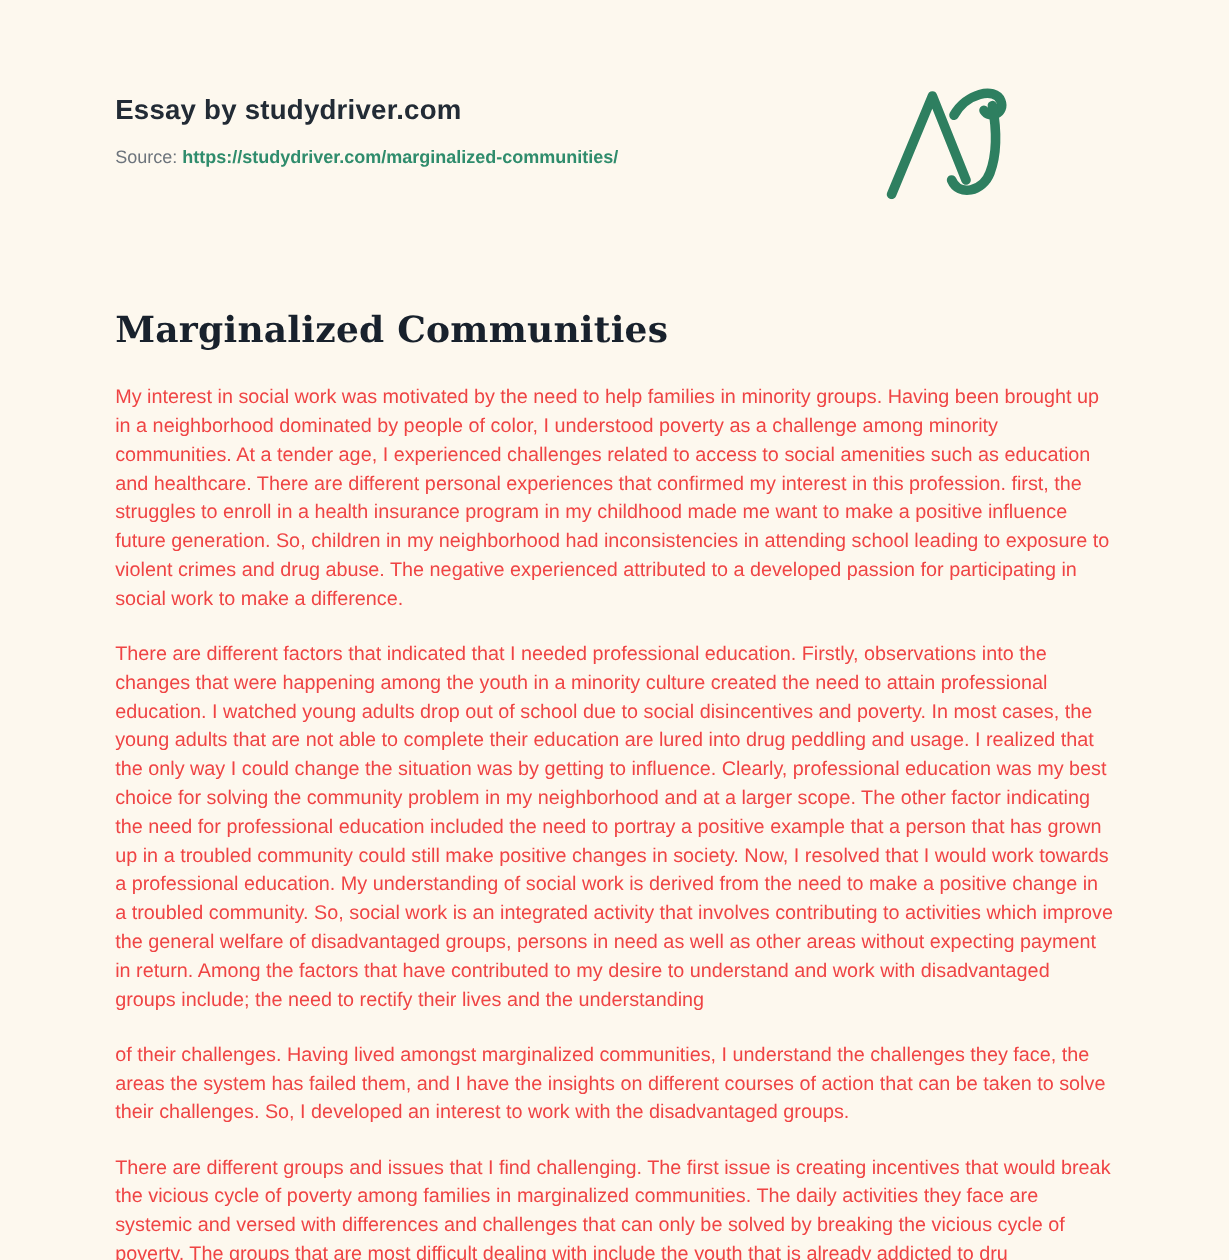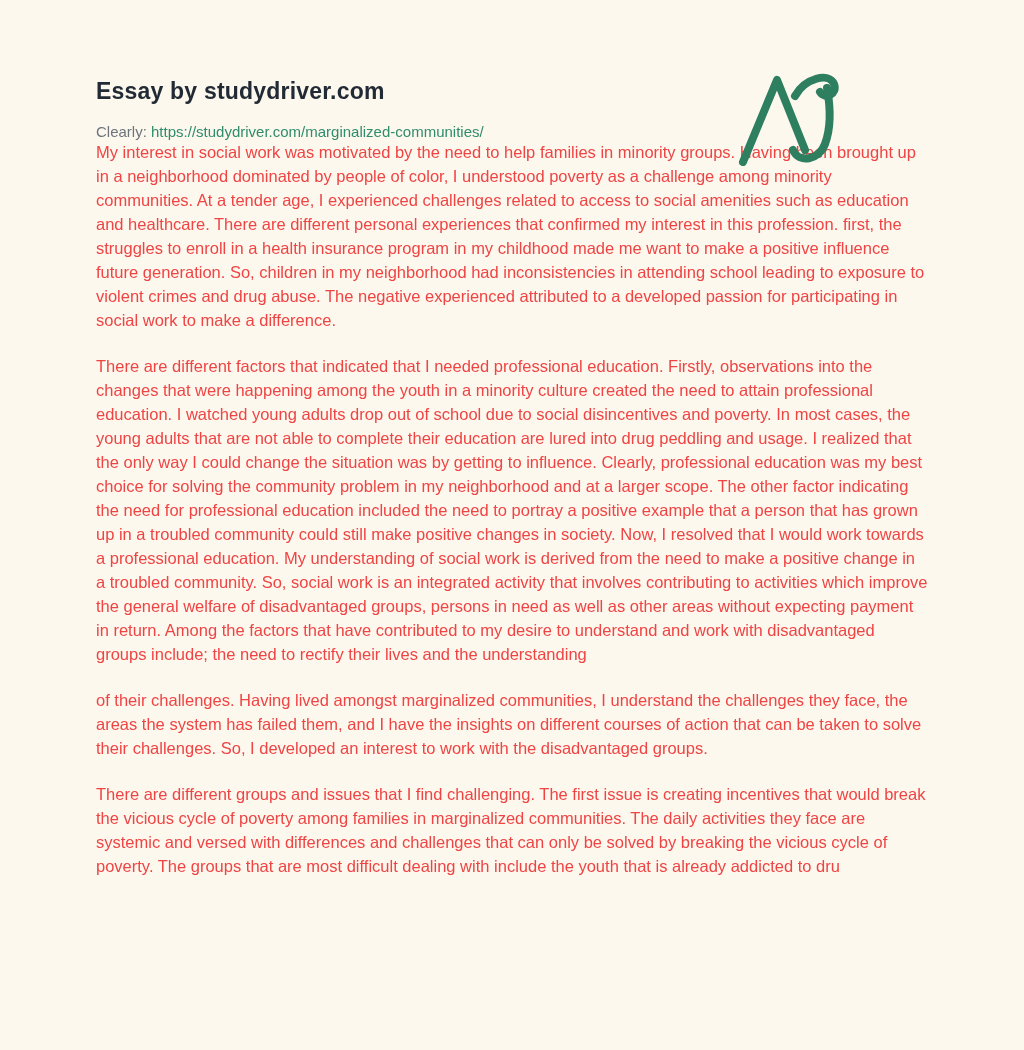--- a/index.html
+++ b/index.html
@@ -31,20 +31,21 @@
     margin: 0 0 18px 0;
   }
   .source-line {
     font-size: 15px;
     color: #6d747c;
     margin: 0;
   }
   .source-line a {
     color: #2f8c6c;
     text-decoration: none;
+    font-weight: bold;
   }
   .logo-wrap {
     position: absolute;
     top: -8px;
     right: 75px;
     width: 116px;
     height: 96px;
   }
   .doc-title {
     margin: 118px 0 26px 0;
@@ -63,32 +64,33 @@
   }
 </style>
 </head>
 <body>
 
 <div class="page">
 
   <div class="header-row">
     <h2 class="essay-heading">Essay by studydriver.com</h2>
 
-    <p class="source-line"><span>Clearly:</span> <a href="#">https://studydriver.com/marginalized-communities/</a></p>
+    <p class="source-line"><span>Source:</span> <a href="#">https://studydriver.com/marginalized-communities/</a></p>
 
     <div class="logo-wrap">
       <svg width="116" height="96" viewBox="0 0 116 96">
 
         <path d="M6 92 L40 10 L68 80" fill="none" stroke="#2e7f60" stroke-width="8" stroke-linecap="round" stroke-linejoin="round"></path>
         <path d="M58 26 C 68 8, 92 2, 97 14 C 101 24, 88 30, 83 22" fill="none" stroke="#2e7f60" stroke-width="8" stroke-linecap="round"></path>
         <path d="M90 18 C 94 40, 94 58, 88 74 C 82 90, 62 94, 56 80" fill="none" stroke="#2e7f60" stroke-width="8" stroke-linecap="round"></path>
       </svg>
     </div>
   </div>
 
+  <h1 class="doc-title">Marginalized Communities</h1>
 
   <div class="doc-body">
     <p>My interest in social work was motivated by the need to help families in minority groups. Having been brought up in a neighborhood dominated by people of color, I understood poverty as a challenge among minority communities. At a tender age, I experienced challenges related to access to social amenities such as education and healthcare. There are different personal experiences that confirmed my interest in this profession. first, the struggles to enroll in a health insurance program in my childhood made me want to make a positive influence future generation. So, children in my neighborhood had inconsistencies in attending school leading to exposure to violent crimes and drug abuse. The negative experienced attributed to a developed passion for participating in social work to make a difference.</p>
     <p>There are different factors that indicated that I needed professional education. Firstly, observations into the changes that were happening among the youth in a minority culture created the need to attain professional education. I watched young adults drop out of school due to social disincentives and poverty. In most cases, the young adults that are not able to complete their education are lured into drug peddling and usage. I realized that the only way I could change the situation was by getting to influence. Clearly, professional education was my best choice for solving the community problem in my neighborhood and at a larger scope. The other factor indicating the need for professional education included the need to portray a positive example that a person that has grown up in a troubled community could still make positive changes in society. Now, I resolved that I would work towards a professional education. My understanding of social work is derived from the need to make a positive change in a troubled community. So, social work is an integrated activity that involves contributing to activities which improve the general welfare of disadvantaged groups, persons in need as well as other areas without expecting payment in return. Among the factors that have contributed to my desire to understand and work with disadvantaged groups include; the need to rectify their lives and the understanding</p>
     <p>of their challenges. Having lived amongst marginalized communities, I understand the challenges they face, the areas the system has failed them, and I have the insights on different courses of action that can be taken to solve their challenges. So, I developed an interest to work with the disadvantaged groups.</p>
     <p>There are different groups and issues that I find challenging. The first issue is creating incentives that would break the vicious cycle of poverty among families in marginalized communities. The daily activities they face are systemic and versed with differences and challenges that can only be solved by breaking the vicious cycle of poverty. The groups that are most difficult dealing with include the youth that is already addicted to dru</p>
   </div>
 
 </div>
 

